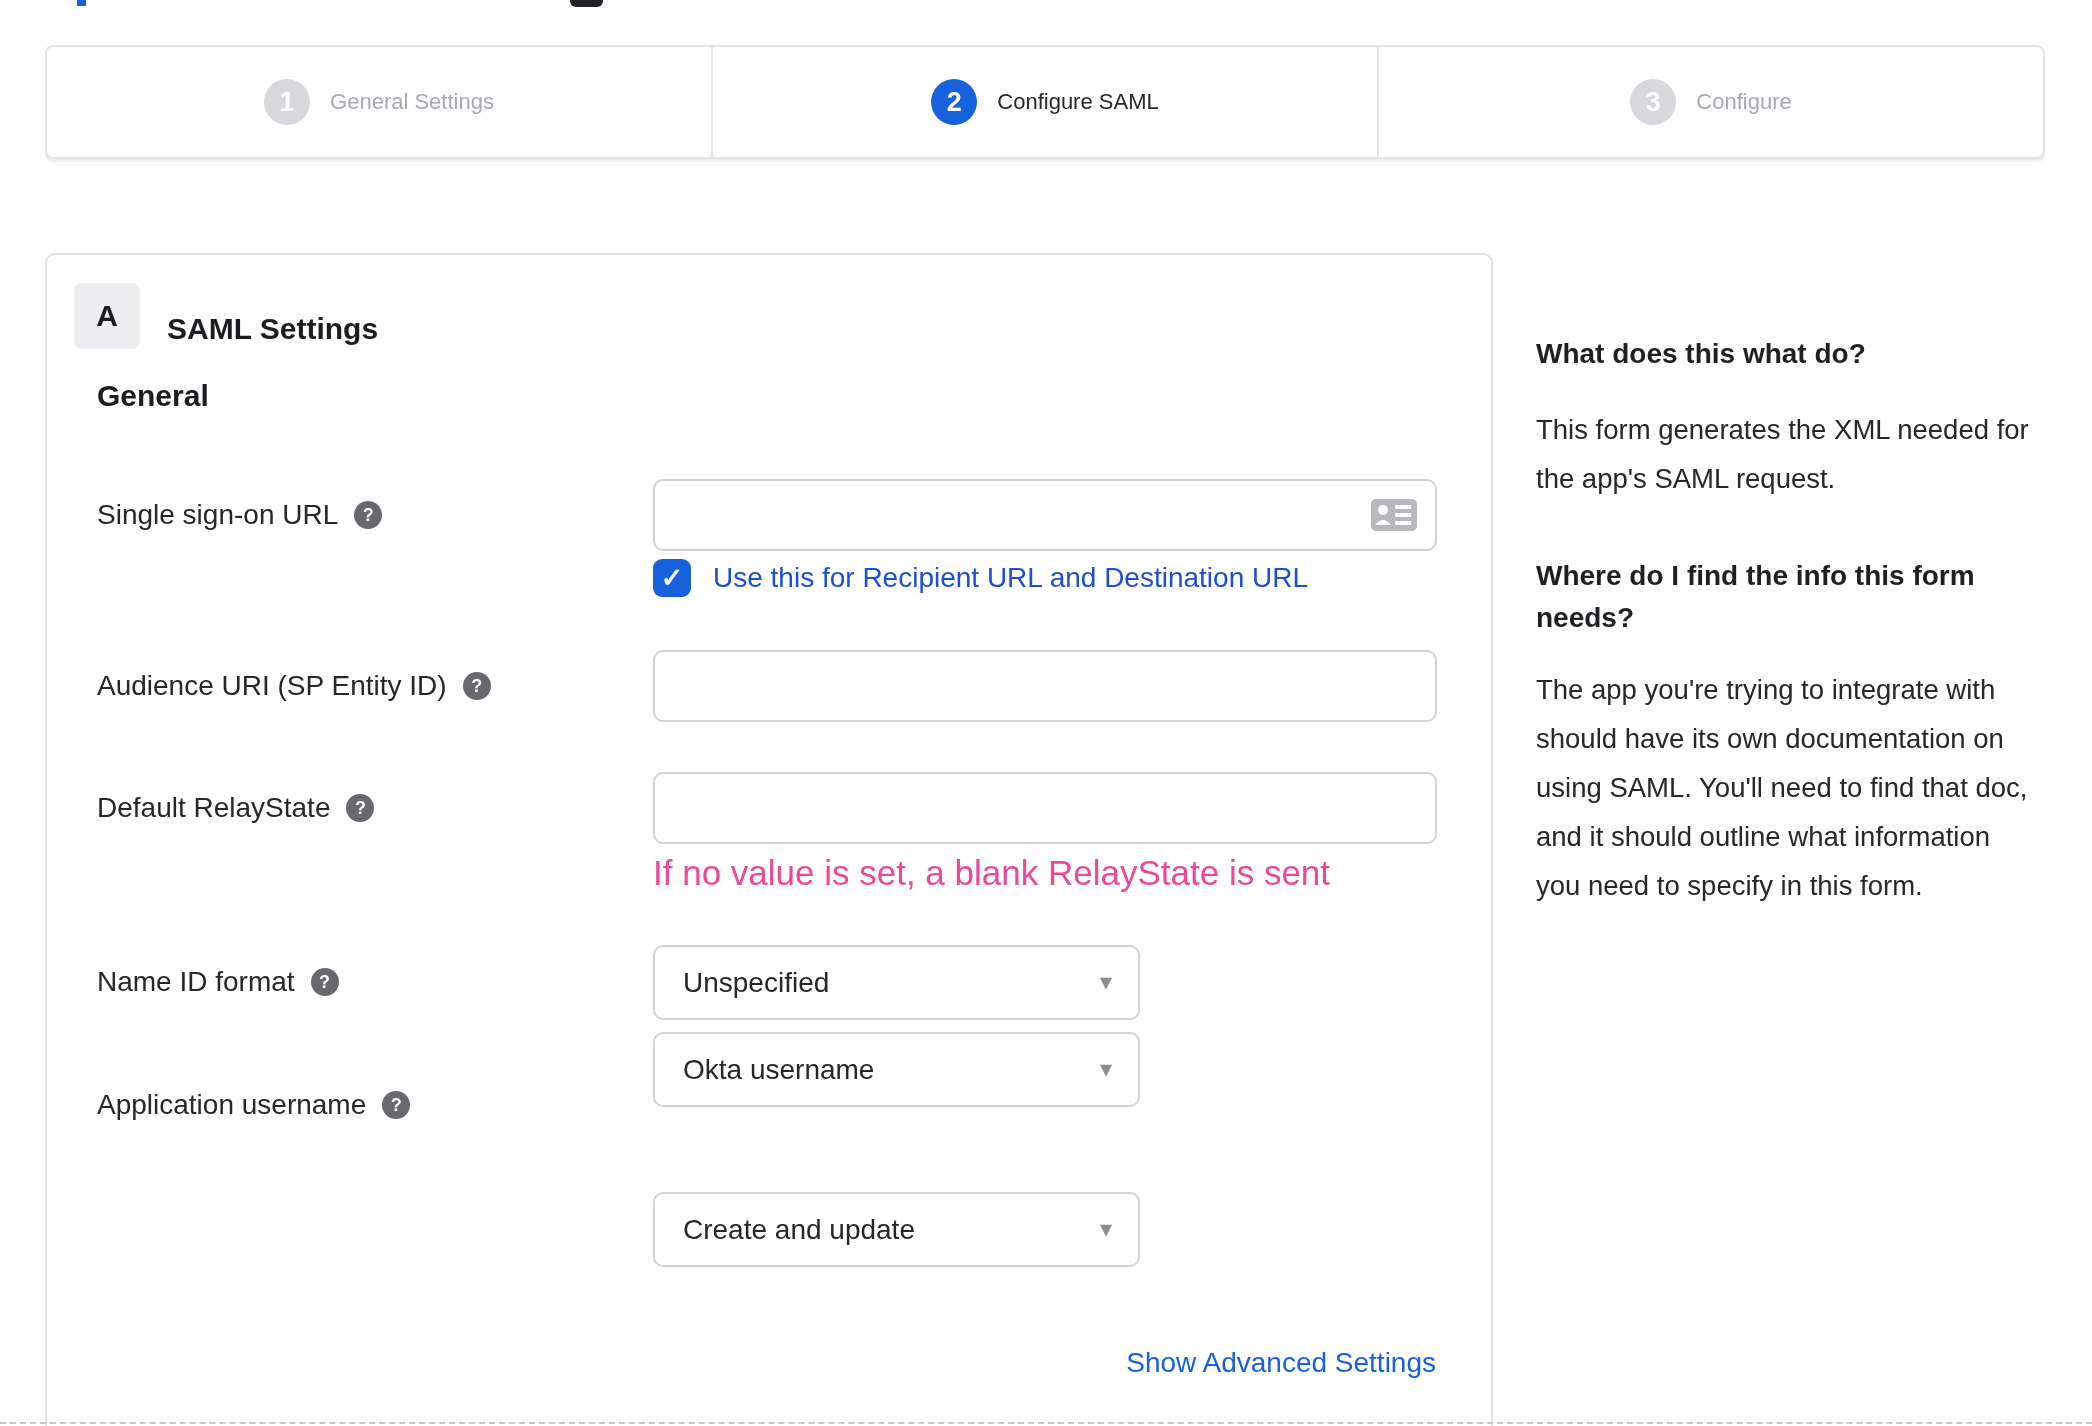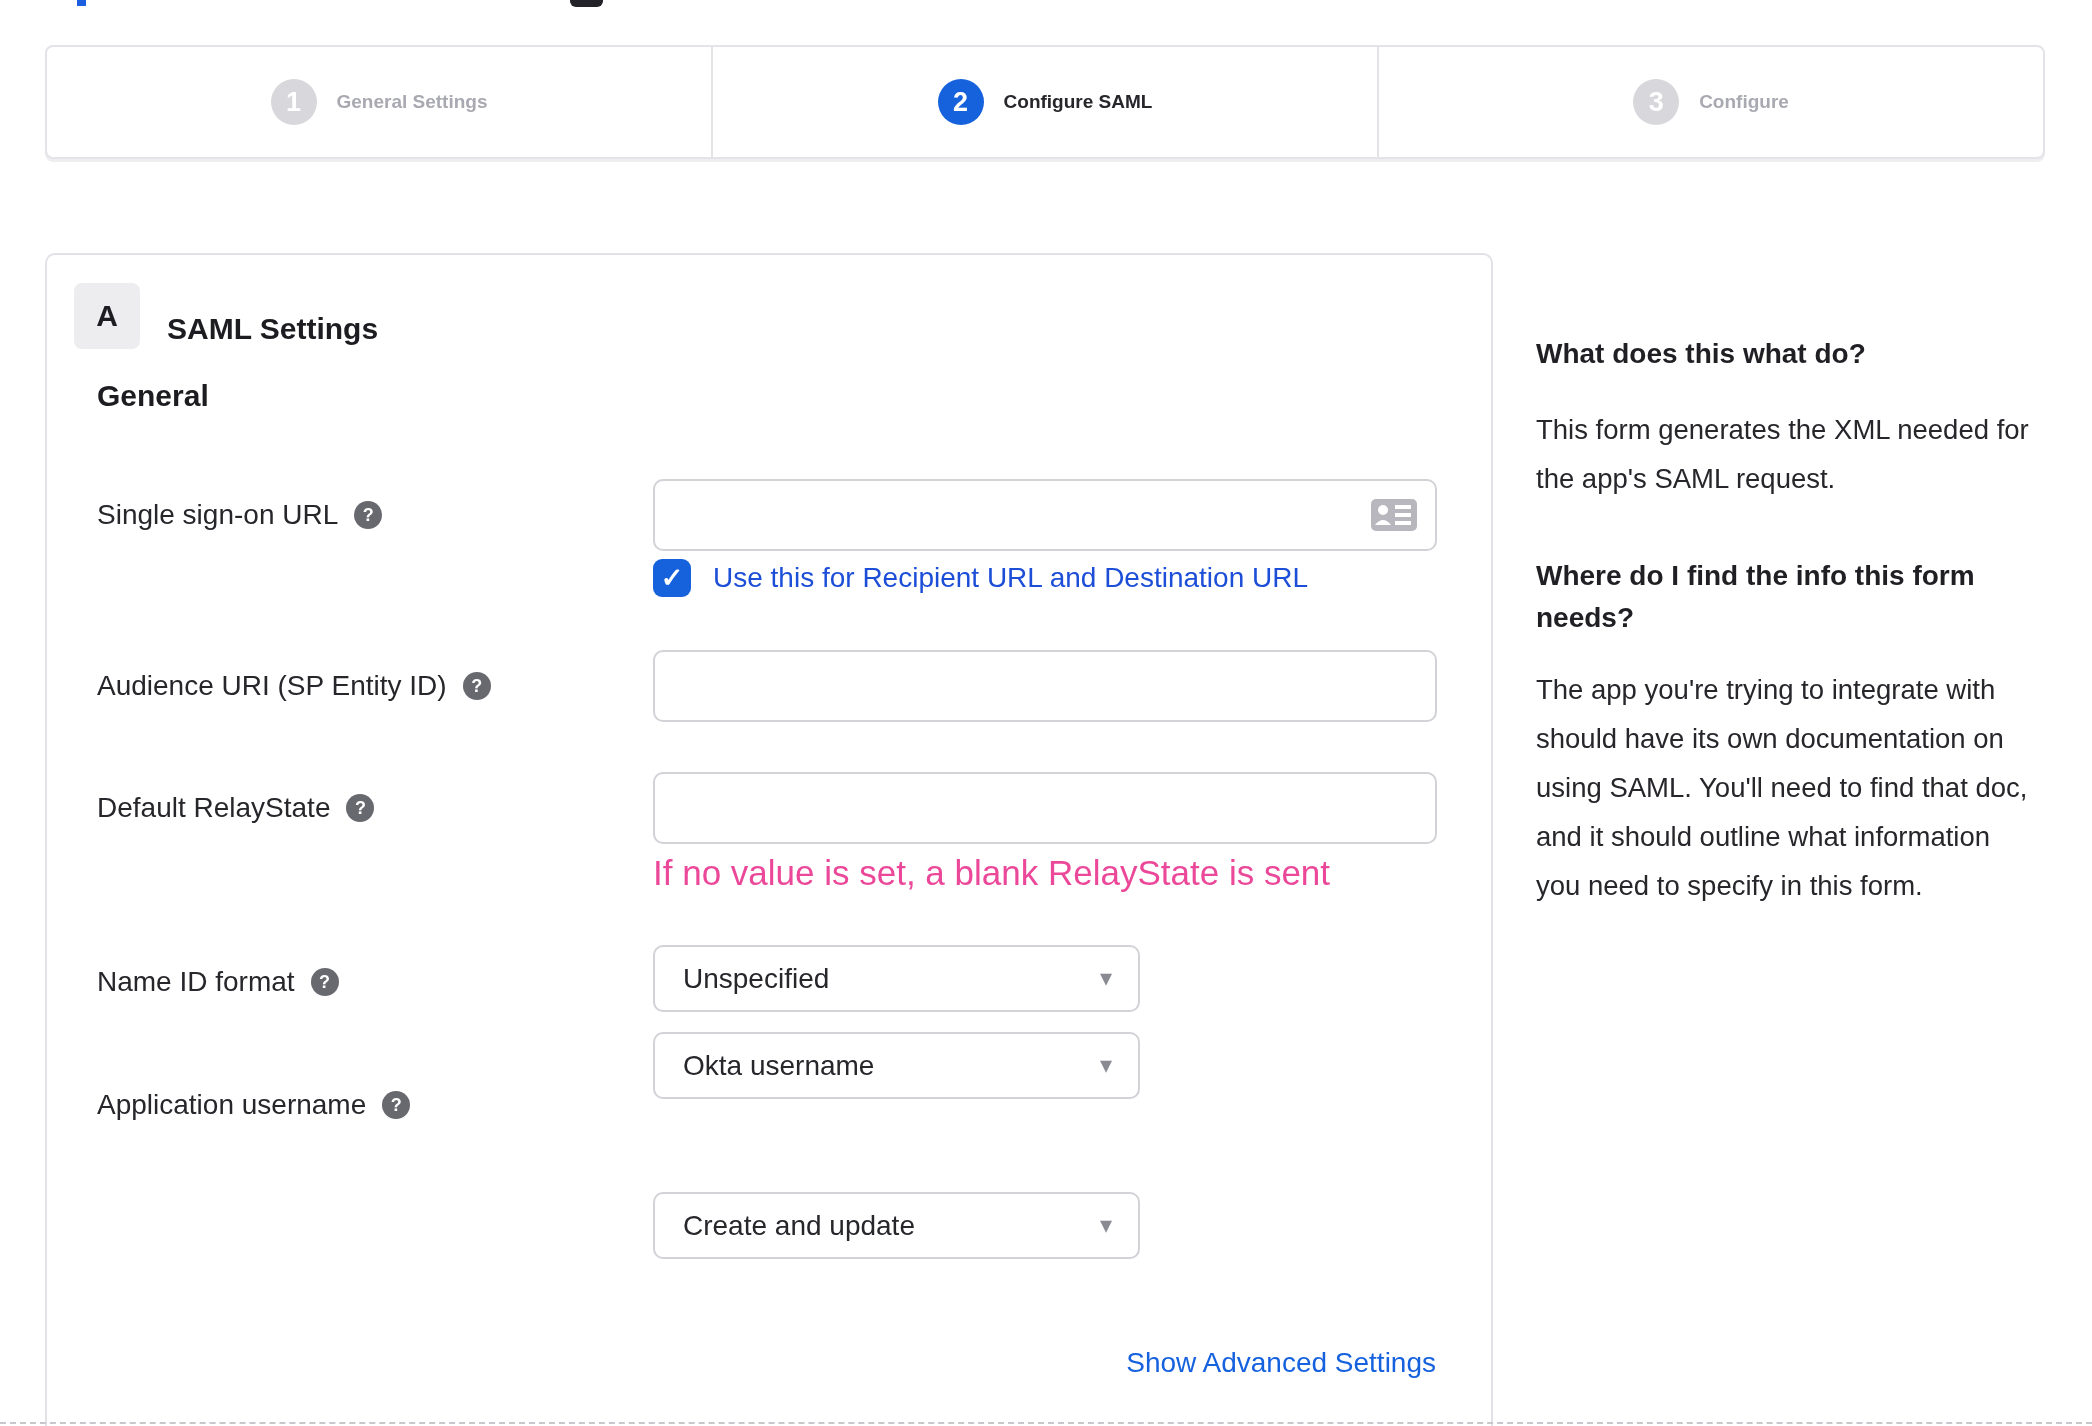--- a/index.html
+++ b/index.html
@@ -13,21 +13,21 @@
 
   
   .stepper { position:absolute; left:45px; top:45px; width:2000px; height:114px;
              display:flex; background:#fff; border:2px solid #e4e4e8; border-radius:8px;
              box-shadow:0 3px 0 rgba(205,205,212,.35); }
   .step { flex:1; display:flex; align-items:center; justify-content:center; gap:20px;
           border-right:2px solid #e4e4e8; cursor:pointer; }
   .step:last-child { border-right:none; }
   .step-circle { width:46px; height:46px; border-radius:50%; background:#d7d7dc; color:#fff;
                  font-size:27px; font-weight:700; display:flex; align-items:center; justify-content:center; }
-  .step-label { font-size:19px; font-weight:700; color:#a9a9b2; }
+  .step-label { font-size:22px; font-weight:400; color:#a9a9b2; }
   .step.active .step-circle { background:#1662dd; }
   .step.active .step-label { color:#26262b; }
 
   
   .card { position:absolute; left:45px; top:253px; width:1448px; height:1173px;
           background:#fff; border:2px solid #e2e2e6; border-bottom:none; border-radius:10px 10px 0 0; }
   .badge-a { position:absolute; left:27px; top:28px; width:66px; height:66px; background:#ededf0;
              border-radius:8px; display:flex; align-items:center; justify-content:center;
              font-size:30px; font-weight:700; color:#1d1d21; }
   .card-title { position:absolute; left:120px; top:57px; font-size:30px; font-weight:700; color:#1d1d21; }
@@ -47,21 +47,21 @@
   .contact-icon { position:absolute; right:20px; top:20px; width:46px; height:32px; }
 
   .checkbox-row { position:absolute; left:606px; top:304px; display:flex; align-items:center; gap:22px; }
   .checkbox { width:38px; height:38px; background:#1662dd; border-radius:9px; display:flex;
               align-items:center; justify-content:center; color:#fff; font-size:27px; font-weight:700;
               cursor:pointer; }
   .checkbox-label { font-size:28px; color:#1d4ed8; cursor:pointer; }
 
   .hint { position:absolute; left:606px; top:598px; font-size:35px; color:#ec4899; }
 
-  .select { position:absolute; left:606px; width:487px; height:67px; background:#fff;
+  .select { position:absolute; left:606px; width:487px; height:75px; background:#fff;
             border:2px solid #d2d2d7; border-radius:10px; display:flex; align-items:center;
             padding-left:28px; font-size:28px; color:#26262b; cursor:pointer; }
   .select .caret { position:absolute; right:26px; top:50%; transform:translateY(-52%);
                    font-size:24px; color:#8a8a92; }
 
   .advanced-link { position:absolute; right:55px; top:1092px; font-size:28px; font-weight:500;
                    color:#1661de; cursor:pointer; text-decoration:none; }
 
   
   .side { position:absolute; left:1536px; top:333px; width:502px; }

